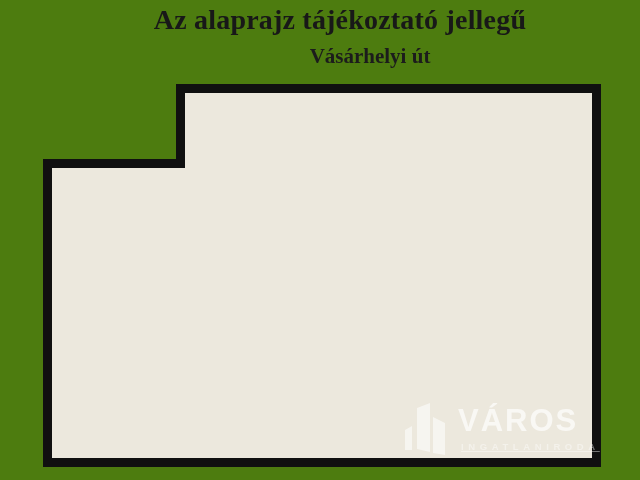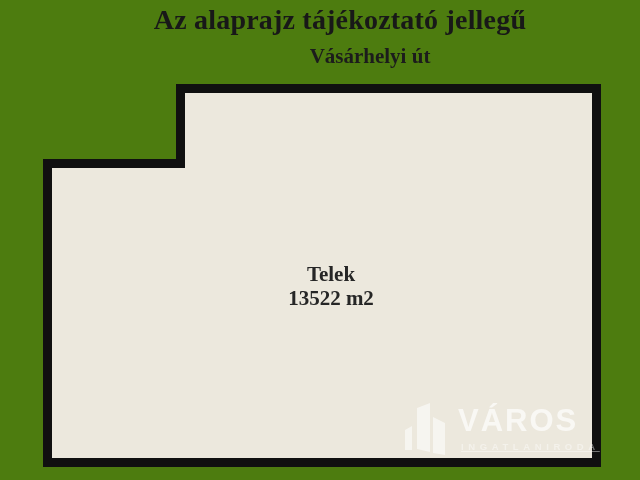--- a/index.html
+++ b/index.html
@@ -98,24 +98,20 @@
 <div id="screen">
 
   <div class="disclaimer-title">Az alaprajz tájékoztató jellegű</div>
 
   <div class="street-name">Vásárhelyi út</div>
 
   <svg id="plot-svg" viewBox="0 0 640 480">
     <polygon points="180.5,88.5 596.5,88.5 596.5,462.5 47.5,462.5 47.5,163.5 180.5,163.5" fill="#ece8dd"></polygon>
   </svg>
 
-  <div class="plot-center-label">
-    <div>Telek</div>
-    <div>13522 m2</div>
-  </div>
 
   <div class="brand-logo">
     <svg width="46" height="56" viewBox="0 0 46 56">
       <g fill="rgba(255,255,255,0.55)">
         <polygon points="3,30 10,26 10,50 3,50"></polygon>
         <polygon points="15,8 28,3 28,52 15,49"></polygon>
         <polygon points="31,17 43,23 43,55 31,53"></polygon>
       </g>
     </svg>
     <div class="brand-name">VÁROS</div>

